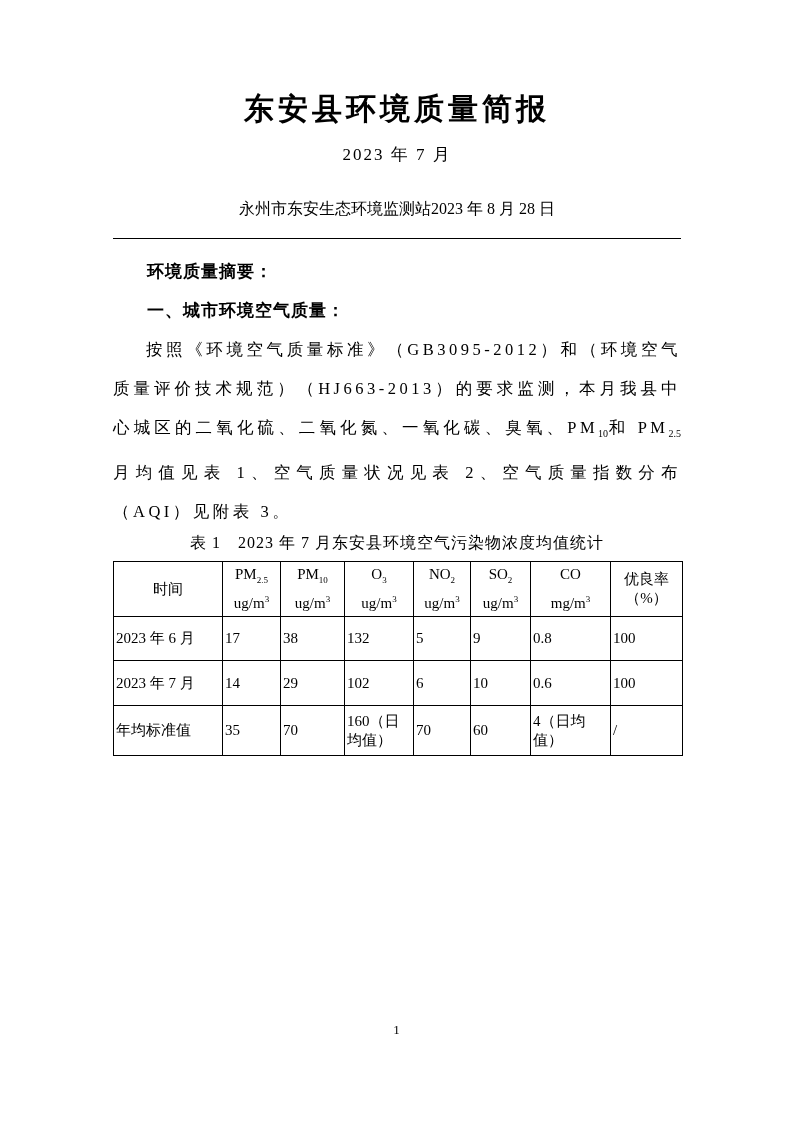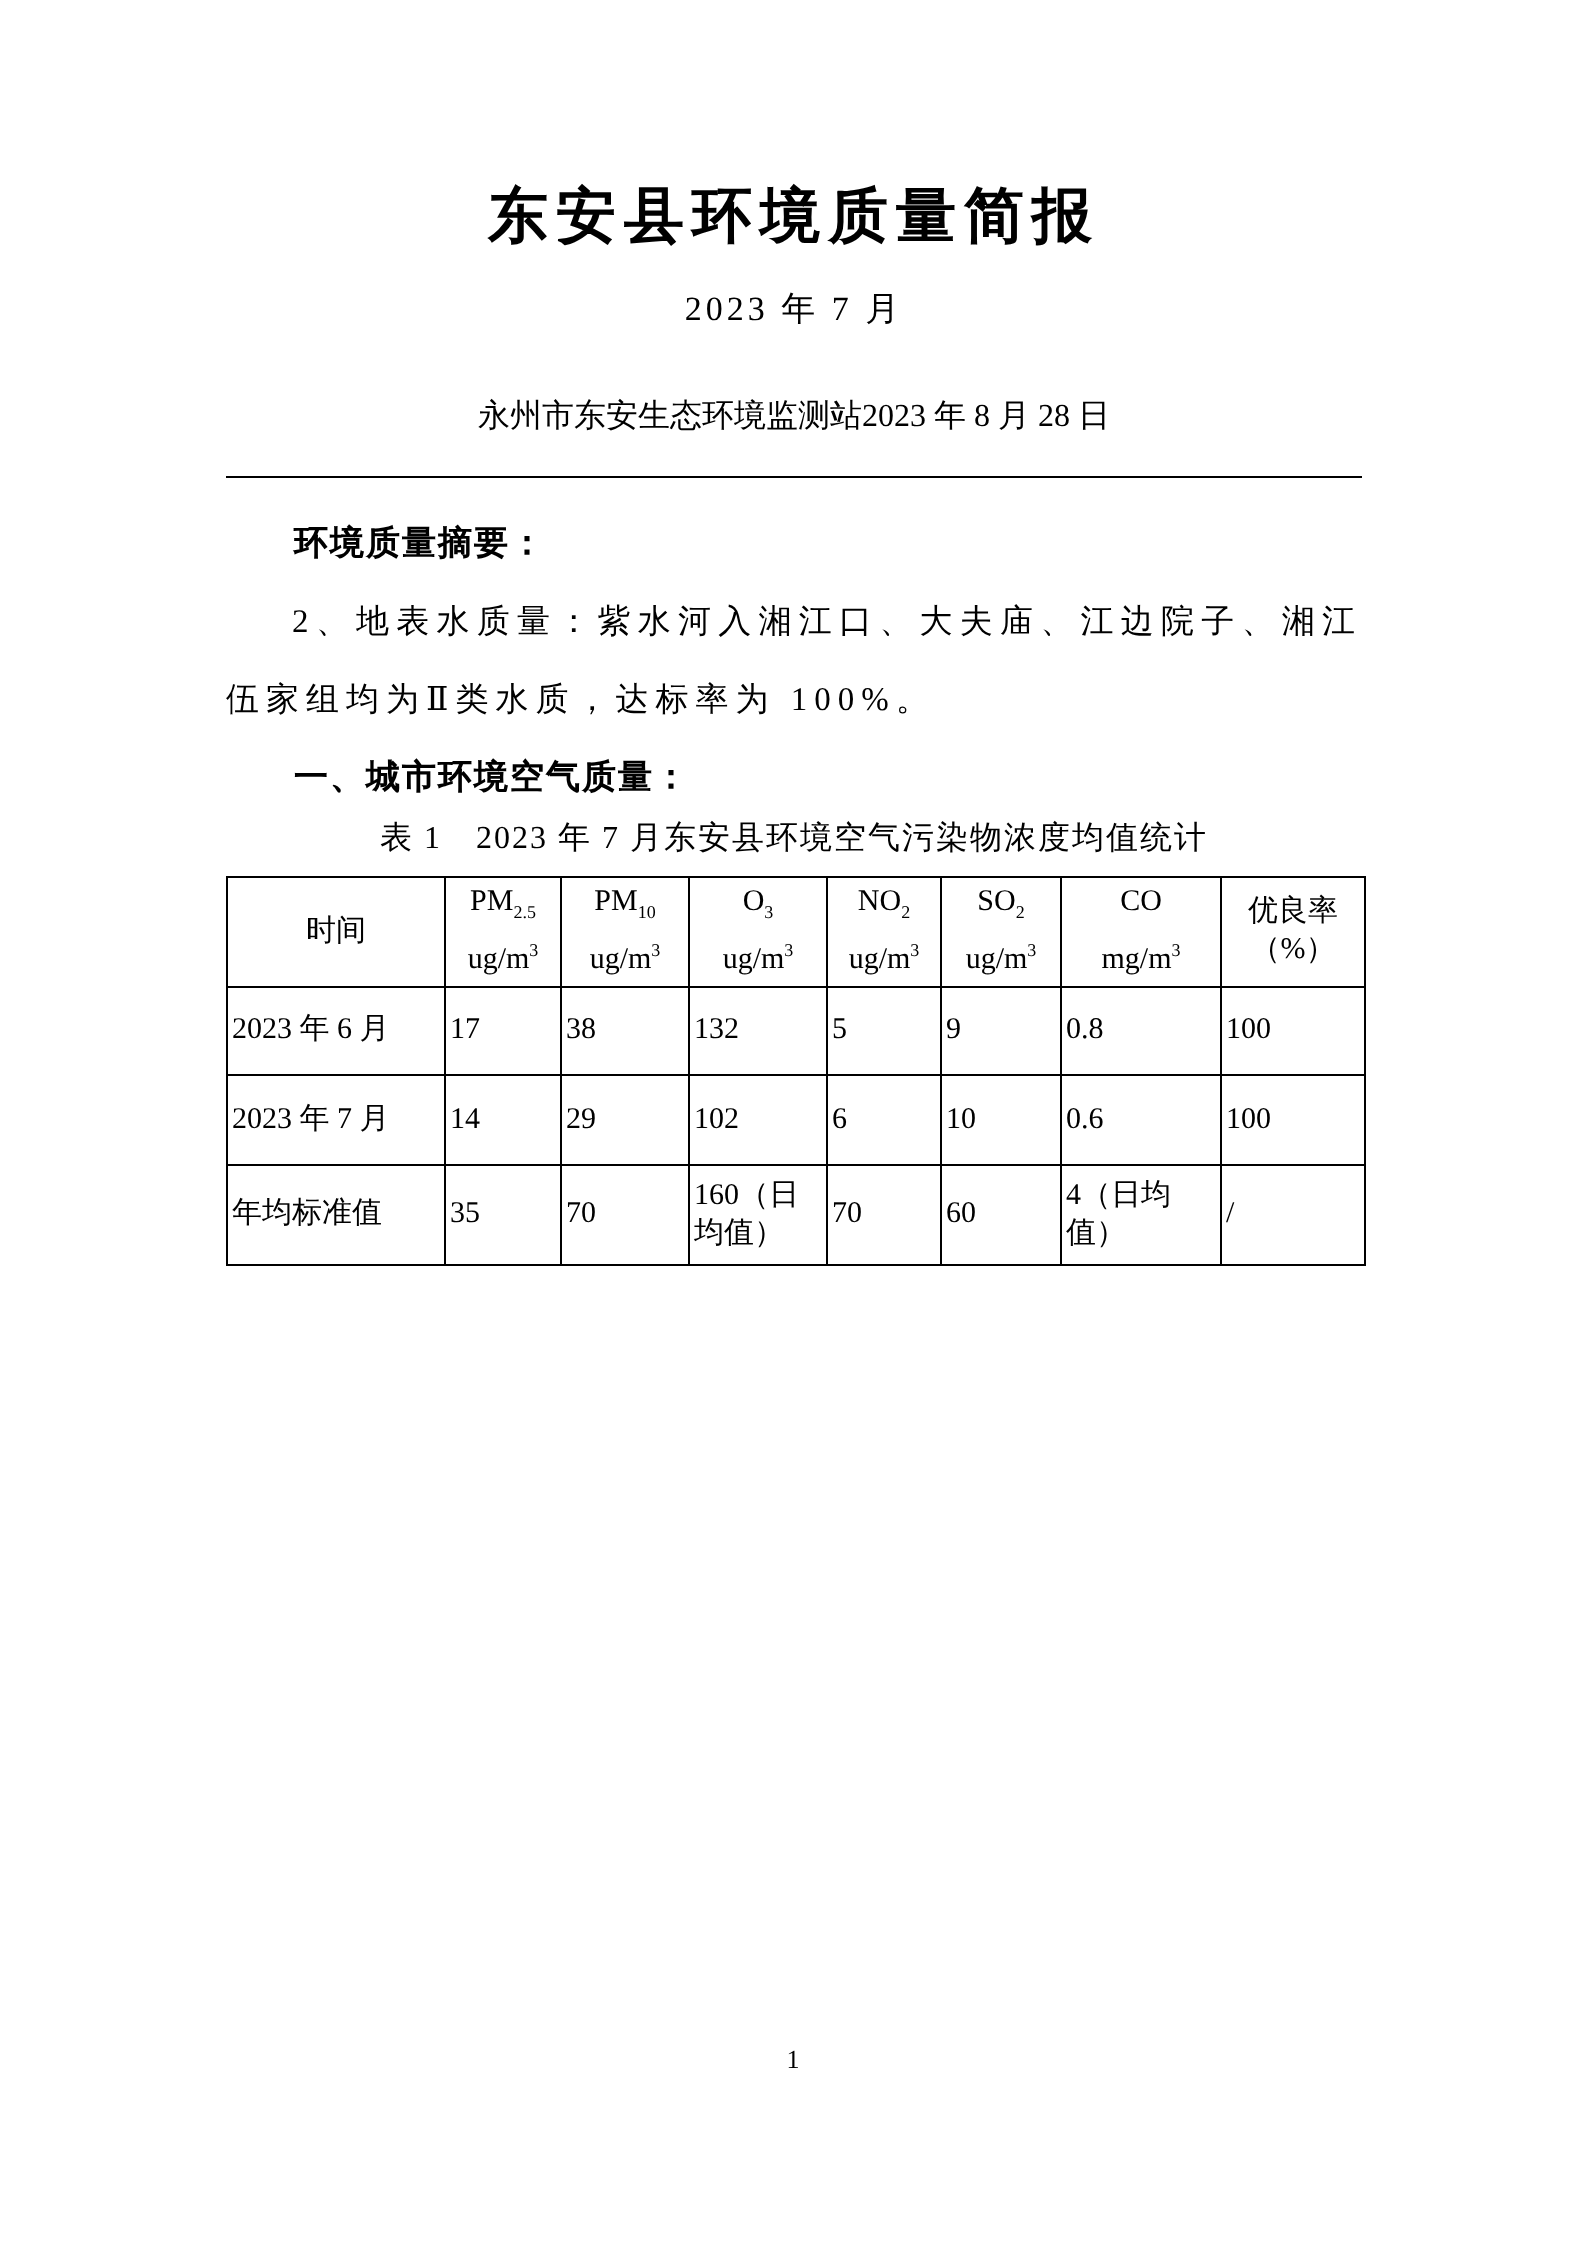--- a/index.html
+++ b/index.html
@@ -64,23 +64,23 @@
   <div class="doc-title">东安县环境质量简报</div>
   <div class="doc-period">2023 年 7 月</div>
 
   <div class="byline">
     <span>永州市东安生态环境监测站</span>
     <span>2023 年 8 月 28 日</span>
   </div>
 
   <div class="content">
     <div class="h2">环境质量摘要：</div>
-    <p class="body">2、地表水质量：紫水河入湘江口、大夫庙、江边院子、湘江伍家组均为Ⅱ类水质，达标率为 100%。</p>
 
     <div class="h2">一、城市环境空气质量：</div>
+    <p class="body"><span>按照《环境空气质量标准》（GB3095-2012）和（环境空气质量评价技术规范）（HJ663-2013）的要求监测，本月我县中心城区的二氧化硫、二氧化氮、一氧化碳、臭氧、PM</span><sub>10</sub><span>和 PM</span><sub>2.5</sub><span>月均值见表 1、空气质量状况见表 2、空气质量指数分布（AQI）见附表 3。</span></p>
 
     <div class="table-caption">表 1　2023 年 7 月东安县环境空气污染物浓度均值统计</div>
 
     <table class="t1">
       <colgroup>
         <col style="width:109px">
           <col style="width:58px">
           <col style="width:64px">
           <col style="width:69px">
         <col style="width:57px">

